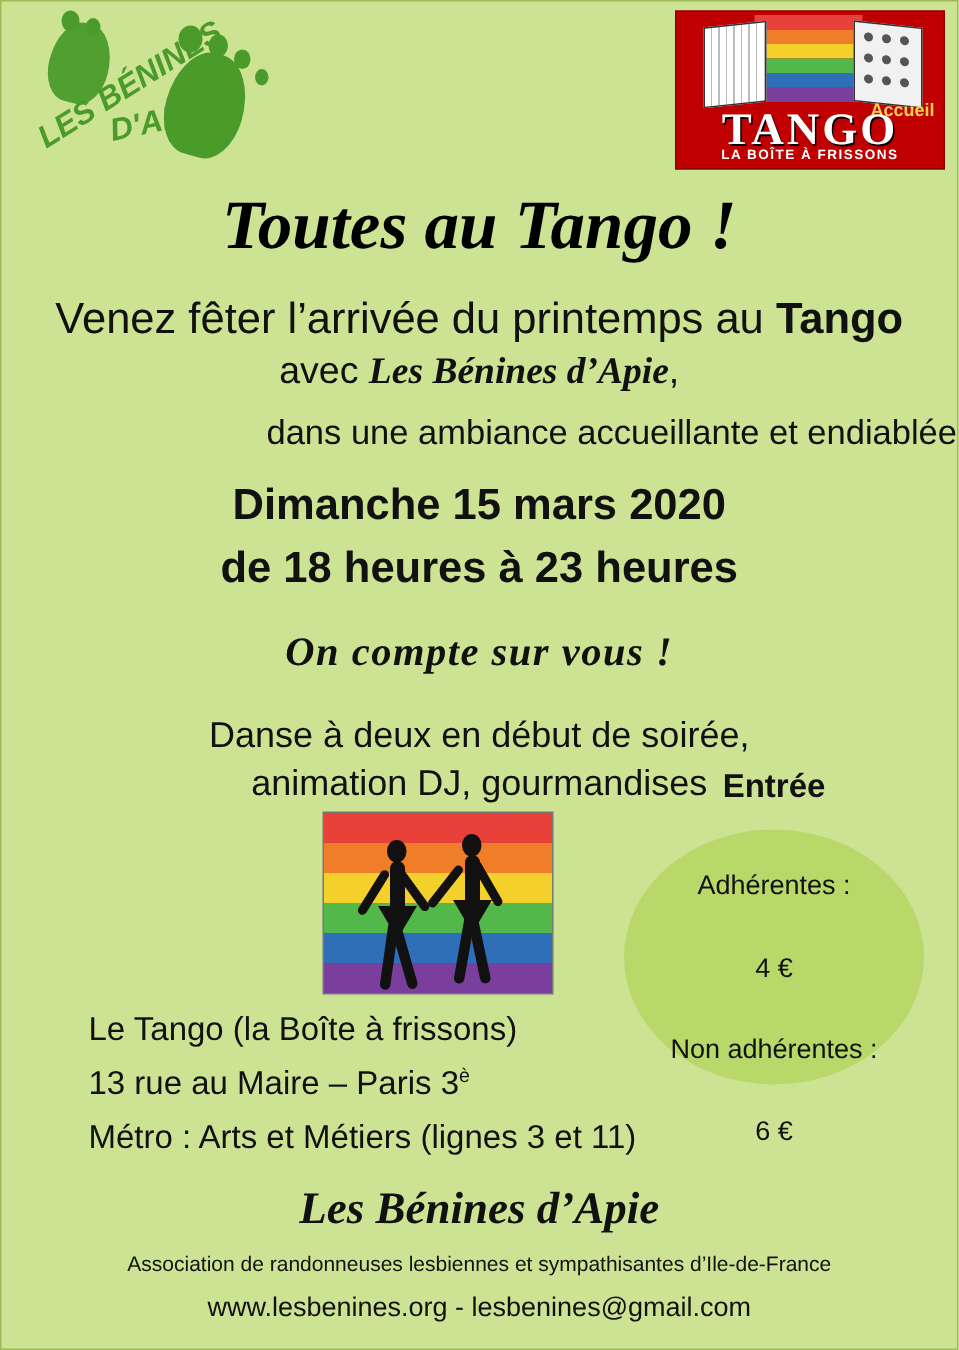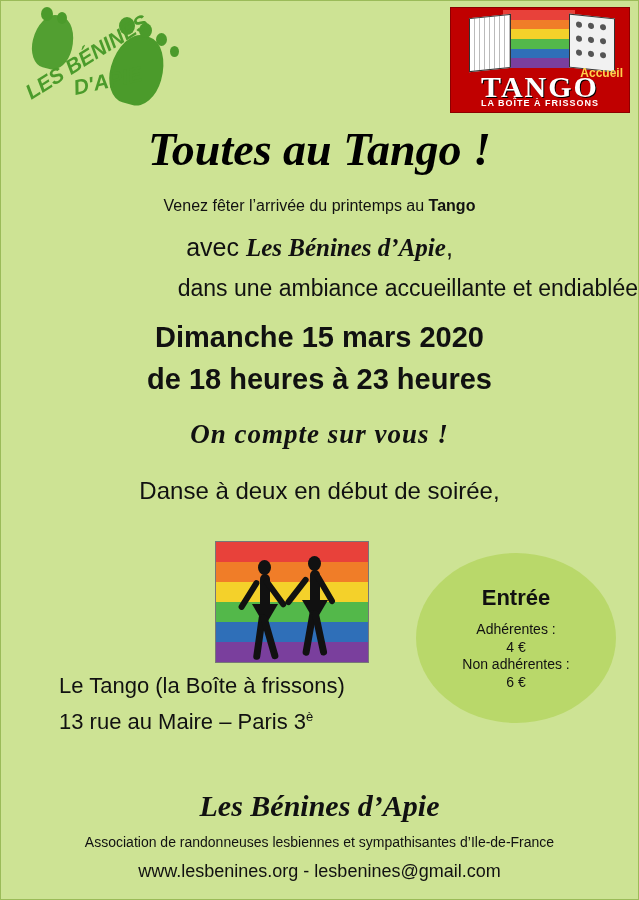--- a/index.html
+++ b/index.html
@@ -181,21 +181,21 @@
     color: #000;
   }
 
   
   .line {
     position: absolute;
     left: 0;
     right: 0;
     text-align: center;
   }
-  .l1 { top: 196px; font-size: 16px; }
+  .l1 { top: 196px; font-size: 29px; }
   .l2 { top: 232px; font-size: 25px; }
   .l3 { top: 274px; font-size: 23px; text-align: right; }
   .b { font-weight: bold; }
   .serif-ital {
     font-family: "Liberation Serif", serif;
     font-style: italic;
     font-weight: bold;
   }
 
   .date1 {
@@ -272,21 +272,21 @@
     flex-direction: column;
     align-items: center;
     justify-content: center;
     text-align: center;
   }
   .price-title {
     font-size: 22px;
     font-weight: bold;
     margin-bottom: 10px;
   }
-  .price-line { font-size: 14px; line-height: 1.25; }
+  .price-line { font-size: 18px; line-height: 1.25; margin-top: 32px; }
 
   
   .addr {
     position: absolute;
     left: 24px;
     font-size: 22px;
     margin-left: 34px;
   }
   .addr1 { top: 672px; }
   .addr2 { top: 708px; }
@@ -374,20 +374,21 @@
     <span>avec </span><span class="serif-ital">Les Bénines d’Apie</span><span>,</span>
   </div>
   <div class="line l3">dans une ambiance accueillante et endiablée</div>
 
   <div class="line date1">Dimanche 15 mars 2020</div>
   <div class="line date2">de 18 heures à 23 heures</div>
 
   <div class="line compte">On compte sur vous !</div>
 
   <div class="line act1">Danse à deux en début de soirée,</div>
+  <div class="line act2">animation DJ, gourmandises</div>
 
   <div class="dancers">
     <div class="bands">
       <div style="background:#e8413a"></div>
       <div style="background:#f07d28"></div>
       <div style="background:#f4d12a"></div>
       <div style="background:#53b84a"></div>
       <div style="background:#2f6fb8"></div>
       <div style="background:#7a3f9d"></div>
     </div>
@@ -414,18 +415,19 @@
     <div class="price-line">Adhérentes :</div>
     <div class="price-line">4 €</div>
     <div class="price-line">Non adhérentes :</div>
     <div class="price-line">6 €</div>
   </div>
 
   <div class="addr addr1">Le Tango (la Boîte à frissons)</div>
   <div class="addr addr2">
     <span>13 rue au Maire – Paris 3</span><span class="sup">è</span>
   </div>
+  <div class="addr addr3">Métro : Arts et Métiers (lignes 3 et 11)</div>
 
   <div class="footer-name">Les Bénines d’Apie</div>
   <div class="footer-assoc">Association de randonneuses lesbiennes et sympathisantes d’Ile-de-France</div>
   <div class="footer-contact">www.lesbenines.org - lesbenines@gmail.com</div>
 
 </div>
 
 </body></html>

